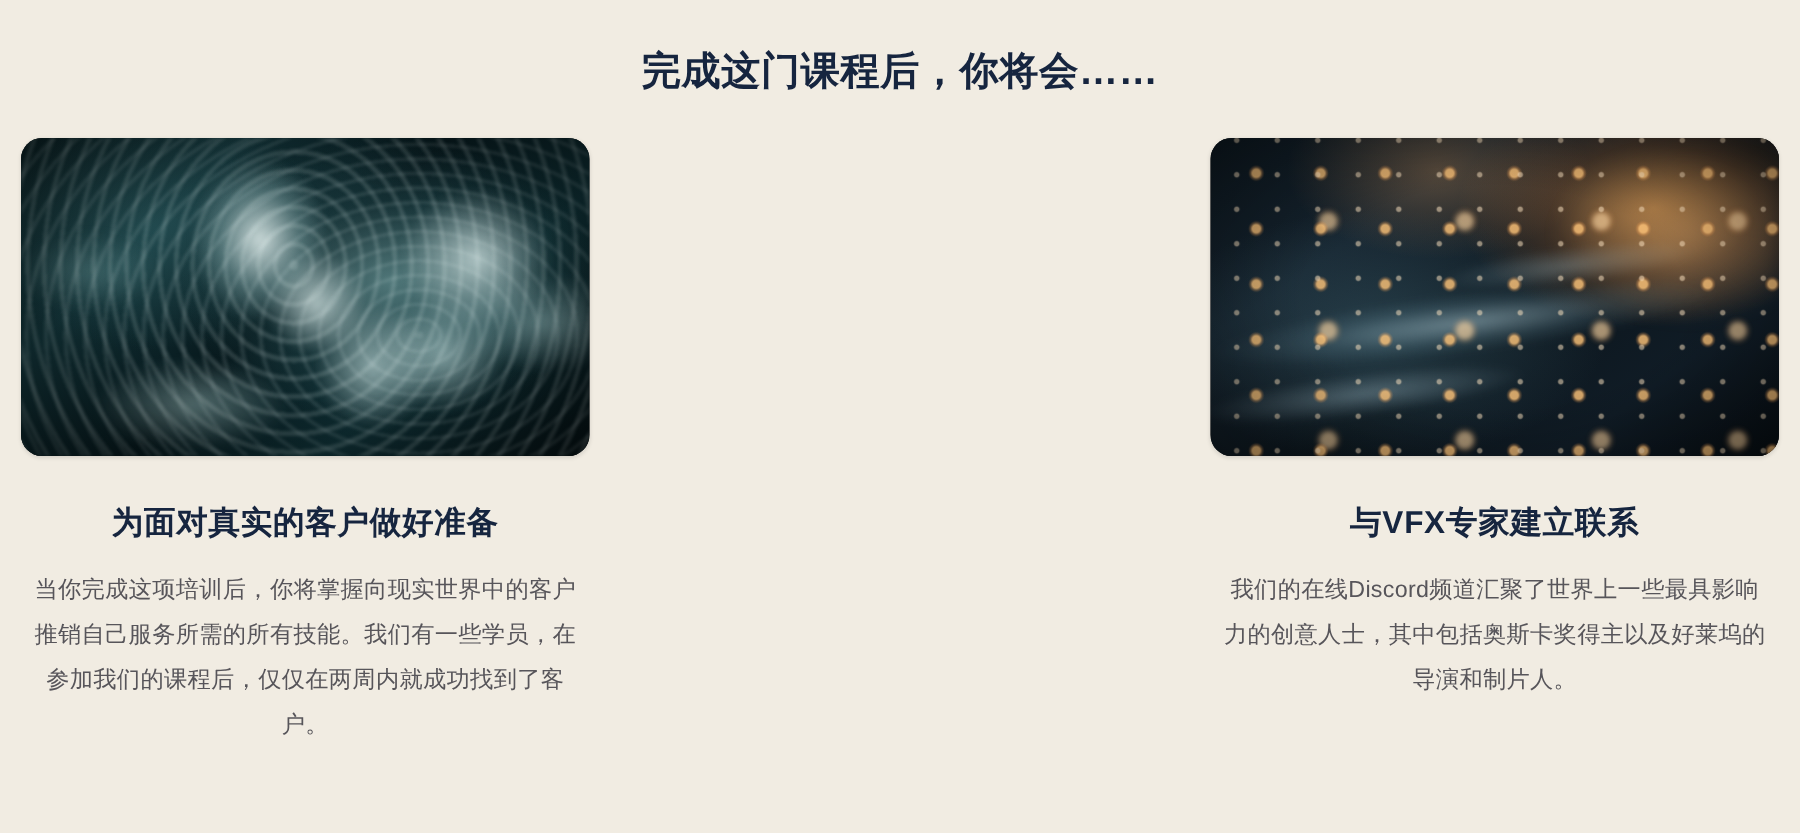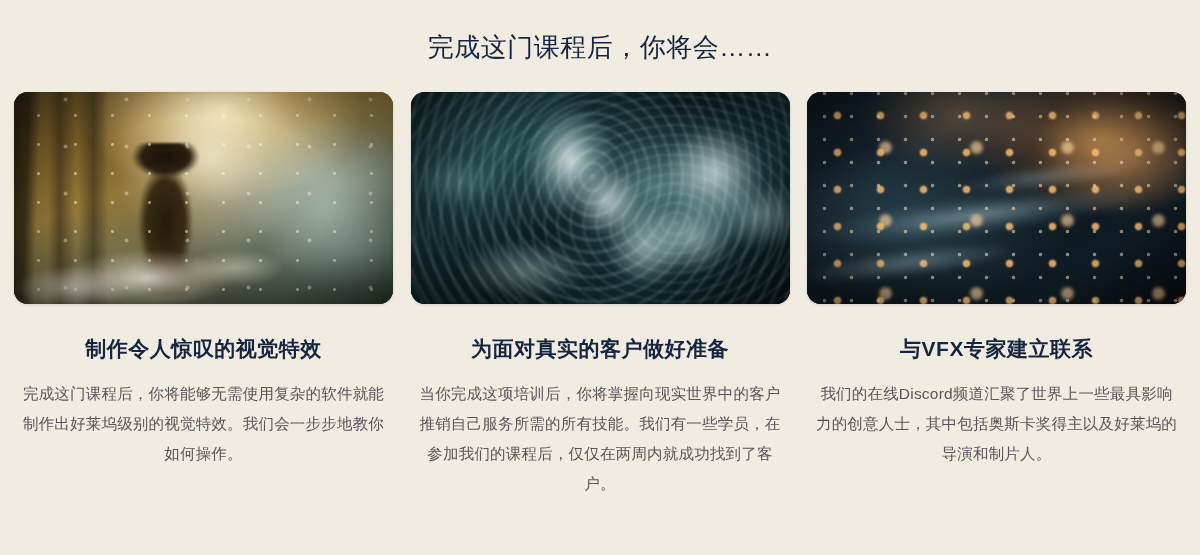--- a/index.html
+++ b/index.html
@@ -18,21 +18,21 @@
     position: relative;
     width: 1200px;
     height: 555px;
     box-sizing: border-box;
   }
 
   .section-heading {
     text-align: center;
     color: #16253f;
     font-size: 26px;
-    font-weight: normal;
+    font-weight: bold;
     letter-spacing: 0.5px;
     margin: 0;
     padding-top: 30px;
     line-height: 34px;
   }
 
   .cards {
     display: flex;
     justify-content: space-between;
     align-items: flex-start;
@@ -221,33 +221,20 @@
 </style>
 </head>
 <body>
 
 <div class="page">
 
   <h1 class="section-heading">完成这门课程后，你将会……</h1>
 
   <div class="cards">
 
-    <div class="card">
-      <div class="thumb img-runner">
-        <div class="layer base"></div>
-        <div class="layer pillars"></div>
-        <div class="layer mist"></div>
-        <div class="figure"></div>
-        <div class="layer splash"></div>
-        <div class="layer drops"></div>
-        <div class="layer vignette"></div>
-      </div>
-      <h2 class="card-title">制作令人惊叹的视觉特效</h2>
-      <p class="card-body">完成这门课程后，你将能够无需使用复杂的软件就能制作出好莱坞级别的视觉特效。我们会一步步地教你如何操作。</p>
-    </div>
 
     <div class="card">
       <div class="thumb img-smoke">
         <div class="layer base"></div>
         <div class="layer plume-c"></div>
         <div class="layer plume-b"></div>
         <div class="layer plume-a"></div>
         <div class="layer wisps"></div>
         <div class="layer vignette"></div>
       </div>

